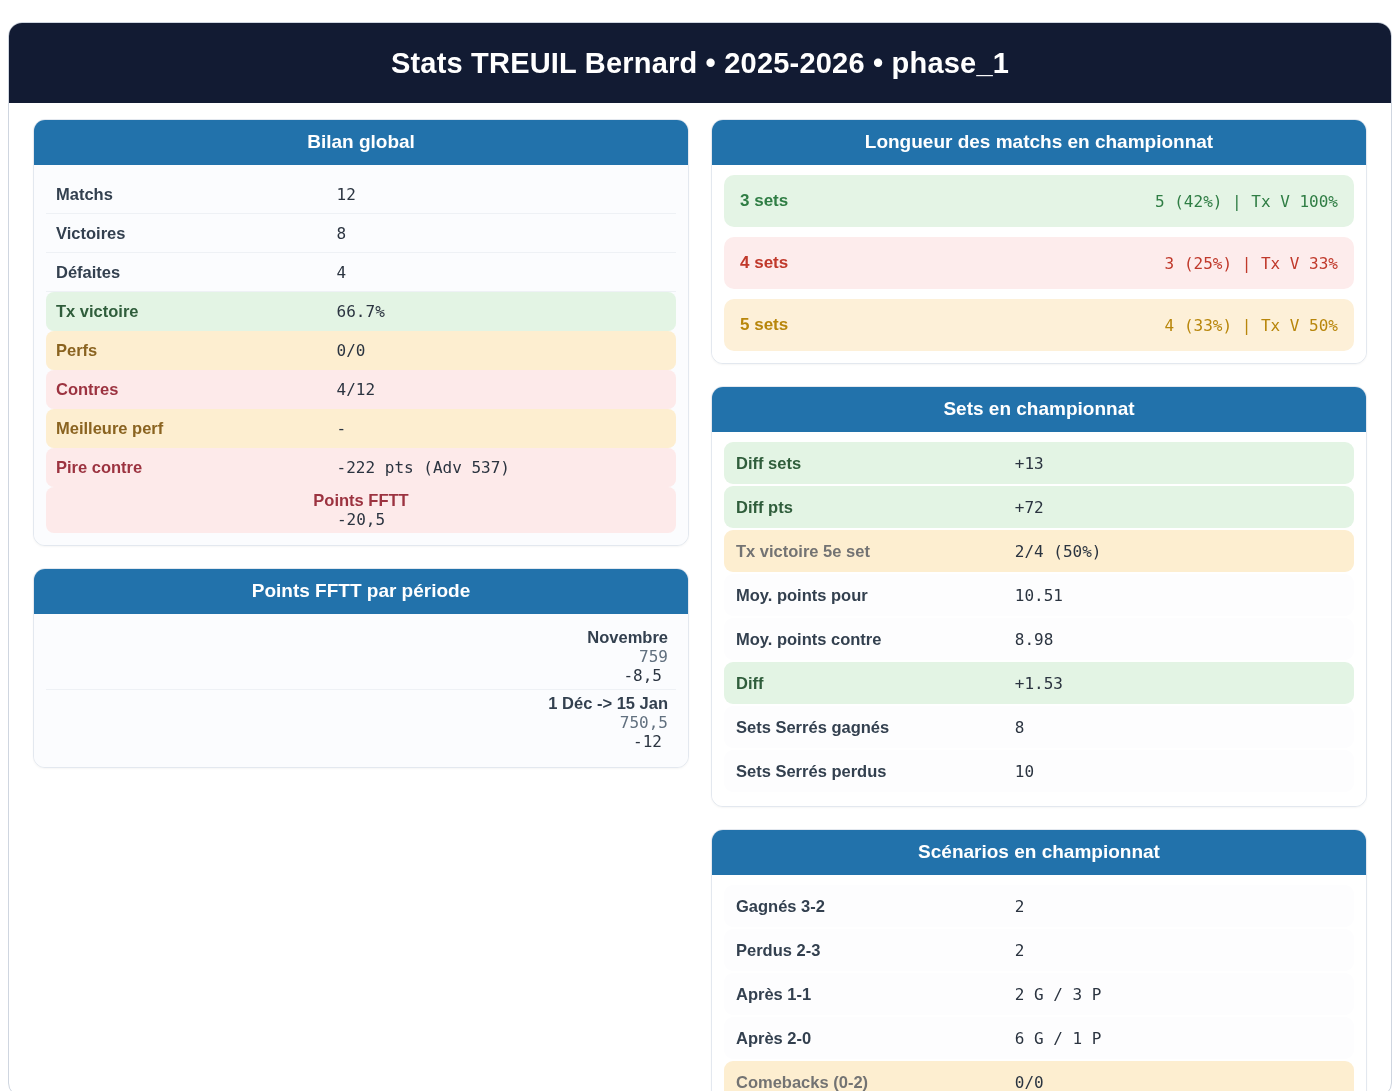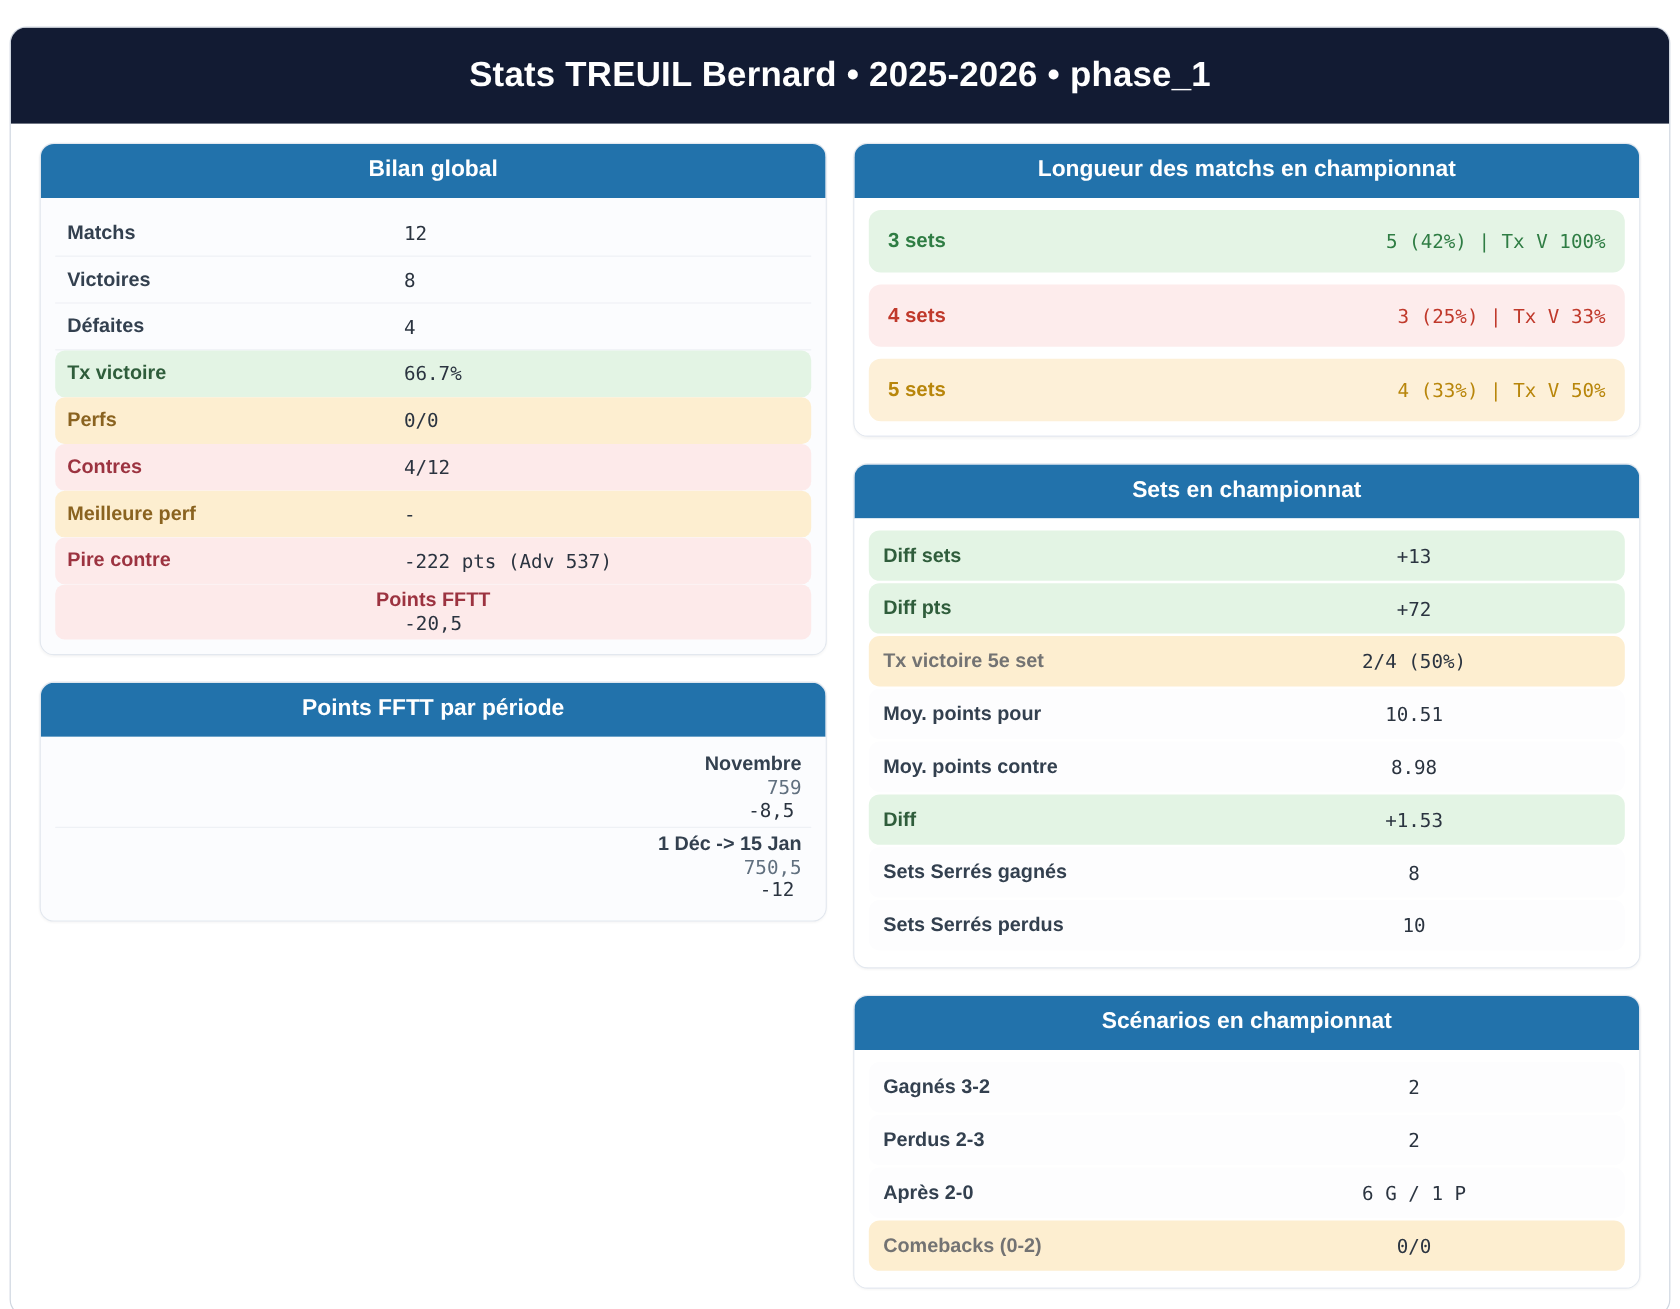--- a/index.html
+++ b/index.html
@@ -114,21 +114,20 @@
     flex: 0 0 46%;
     font-size: 16.5px;
     font-weight: bold;
     color: #33404f;
   }
   .bigrow .value {
     flex: 1;
     font-size: 16px;
     color: #2b3440;
     font-family: "DejaVu Sans Mono", monospace;
-    text-align: center;
   }
   .bigrow.green { background: #e3f4e4; }
   .bigrow.green .label { color: #2f5d3b; }
   .bigrow.amber { background: #fdeed0; }
   .bigrow.amber .label { color: #737373; }
   .bigrow.white { background: #fdfdfe; }
 
   
   .pill {
     display: flex;
@@ -322,20 +321,24 @@
           <div class="card-body">
             <div class="bigrow white">
               <div class="label">Gagnés 3-2</div>
               <div class="value">2</div>
             </div>
             <div class="bigrow white">
               <div class="label">Perdus 2-3</div>
               <div class="value">2</div>
             </div>
             <div class="bigrow white">
+              <div class="label">Après 1-1</div>
+              <div class="value">2 G / 3 P</div>
+            </div>
+            <div class="bigrow white">
               <div class="label">Après 2-0</div>
               <div class="value">6 G / 1 P</div>
             </div>
             <div class="bigrow amber">
               <div class="label">Comebacks (0-2)</div>
               <div class="value">0/0</div>
             </div>
           </div>
         </div>
 

